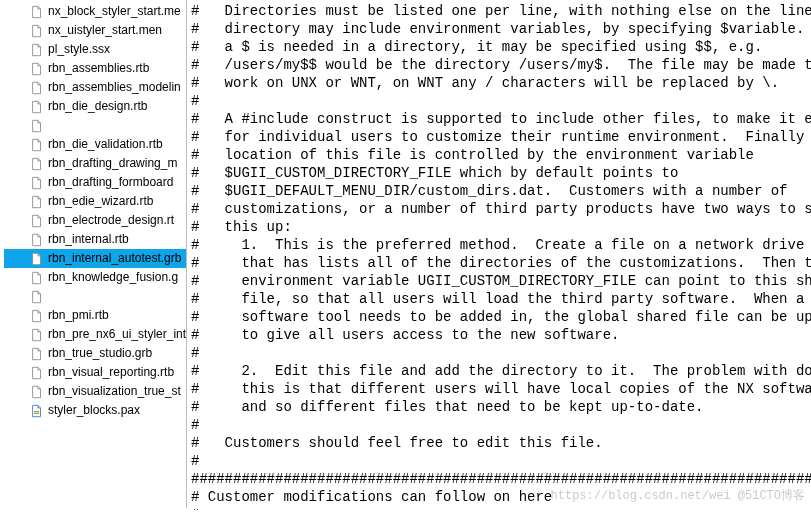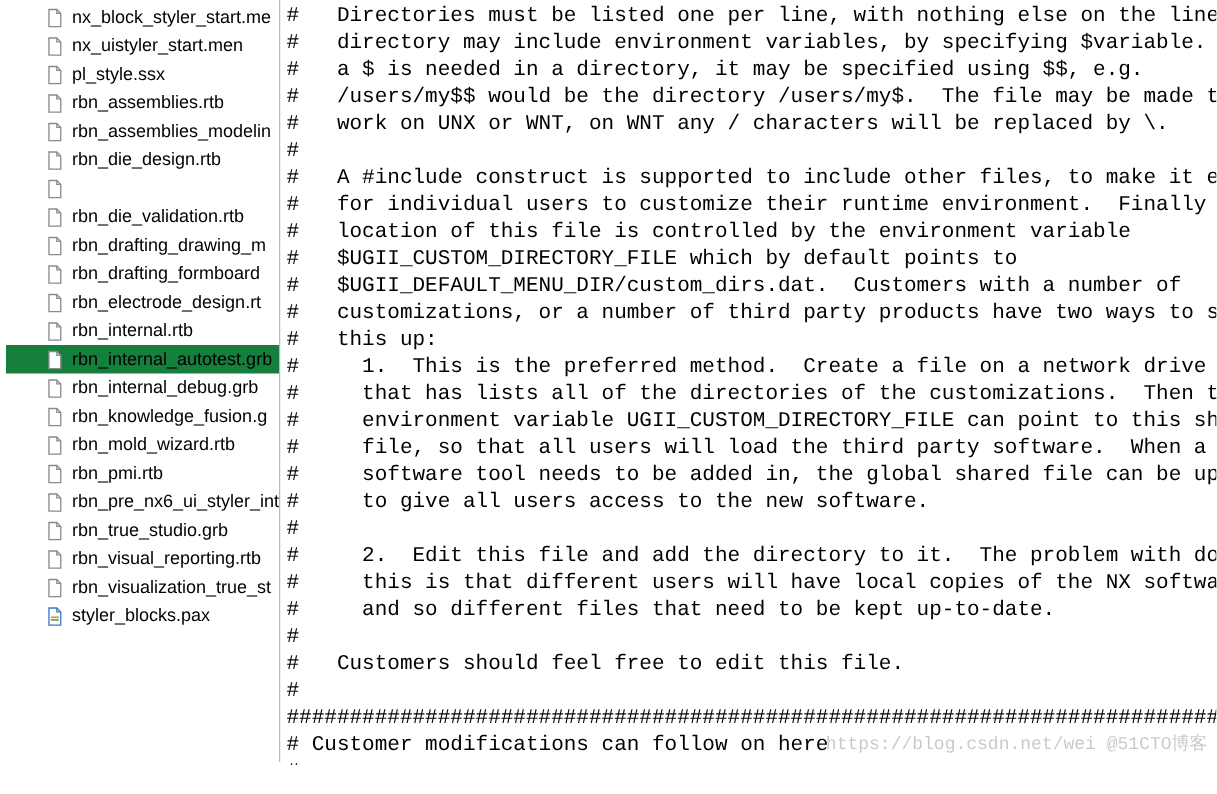--- a/index.html
+++ b/index.html
@@ -1,20 +1,20 @@
 <!DOCTYPE html>
 <html><head>
 <meta charset="utf-8">
 <style>
   html,body{margin:0;padding:0;height:100%;font-family:"Microsoft YaHei",Tahoma,Arial,sans-serif;font-size:12px;background:#fff;color:#000;overflow:hidden}
   .wrap{display:flex;width:811px;height:508px;position:relative}
   .sidebar{width:186px;height:100%;border-right:1px solid #bbb;overflow:hidden;background:#fff}
   .tree{padding:2px 0 0 4px}
   .row{display:flex;align-items:center;height:19px;line-height:19px;white-space:nowrap;padding-left:10px;cursor:default}
-  .row.sel{background:#15803d}
+  .row.sel{background:#0ea5e9}
   .sp{width:14px;height:14px;display:flex;align-items:center;justify-content:center;margin-right:2px}
   .fic{width:14px;height:14px;margin-right:4px;display:flex;align-items:center;justify-content:center}
   .fic svg{width:14px;height:14px}
   .lbl{overflow:hidden;text-overflow:clip;white-space:nowrap}
   .editor{flex:1;height:100%;overflow:hidden;padding:2px 0 0 4px;background:#fff;position:relative}
   .editor pre{margin:0;font-family:"Courier New",Consolas,monospace;font-size:14px;line-height:18px;white-space:pre;color:#000}
   .wm{position:absolute;right:6px;bottom:6px;font-size:12px;color:rgba(0,0,0,0.22);pointer-events:none;font-family:Liberation Mono, monospace}
 </style>
 </head>
 <body>
@@ -122,20 +122,30 @@
           <span class="lbl">rbn_drafting_formboard</span>
         </div>
         <div class="row">
           <span class="sp"></span>
           <span class="fic">
             <svg viewBox="0 0 16 16">
               <path fill="#fff" stroke="#8a8a8a" stroke-width="1" d="M3 1.5h6l3 3v10H3z"></path>
               <path fill="none" stroke="#8a8a8a" stroke-width="1" d="M9 1.5v3h3"></path>
             </svg>
           </span>
+          <span class="lbl">rbn_edie_wizard.rtb</span>
+        </div>
+        <div class="row">
+          <span class="sp"></span>
+          <span class="fic">
+            <svg viewBox="0 0 16 16">
+              <path fill="#fff" stroke="#8a8a8a" stroke-width="1" d="M3 1.5h6l3 3v10H3z"></path>
+              <path fill="none" stroke="#8a8a8a" stroke-width="1" d="M9 1.5v3h3"></path>
+            </svg>
+          </span>
           <span class="lbl">rbn_electrode_design.rt</span>
         </div>
         <div class="row">
           <span class="sp"></span>
           <span class="fic">
             <svg viewBox="0 0 16 16">
               <path fill="#fff" stroke="#8a8a8a" stroke-width="1" d="M3 1.5h6l3 3v10H3z"></path>
               <path fill="none" stroke="#8a8a8a" stroke-width="1" d="M9 1.5v3h3"></path>
             </svg>
           </span>
@@ -152,41 +162,30 @@
           <span class="lbl">rbn_internal_autotest.grb</span>
         </div>
         <div class="row">
           <span class="sp"></span>
           <span class="fic">
             <svg viewBox="0 0 16 16">
               <path fill="#fff" stroke="#8a8a8a" stroke-width="1" d="M3 1.5h6l3 3v10H3z"></path>
               <path fill="none" stroke="#8a8a8a" stroke-width="1" d="M9 1.5v3h3"></path>
             </svg>
           </span>
-          <span class="lbl">rbn_internal_debug.grb</span>
-        </div>
-        <div class="row">
-          <span class="sp"></span>
-          <span class="fic">
-            <svg viewBox="0 0 16 16">
-              <path fill="#fff" stroke="#8a8a8a" stroke-width="1" d="M3 1.5h6l3 3v10H3z"></path>
-              <path fill="none" stroke="#8a8a8a" stroke-width="1" d="M9 1.5v3h3"></path>
-            </svg>
-          </span>
           <span class="lbl">rbn_knowledge_fusion.g</span>
         </div>
         <div class="row">
           <span class="sp"></span>
           <span class="fic">
             <svg viewBox="0 0 16 16">
               <path fill="#fff" stroke="#8a8a8a" stroke-width="1" d="M3 1.5h6l3 3v10H3z"></path>
               <path fill="none" stroke="#8a8a8a" stroke-width="1" d="M9 1.5v3h3"></path>
             </svg>
           </span>
-          <span class="lbl">rbn_mold_wizard.rtb</span>
         </div>
         <div class="row">
           <span class="sp"></span>
           <span class="fic">
             <svg viewBox="0 0 16 16">
               <path fill="#fff" stroke="#8a8a8a" stroke-width="1" d="M3 1.5h6l3 3v10H3z"></path>
               <path fill="none" stroke="#8a8a8a" stroke-width="1" d="M9 1.5v3h3"></path>
             </svg>
           </span>
           <span class="lbl">rbn_pmi.rtb</span>

